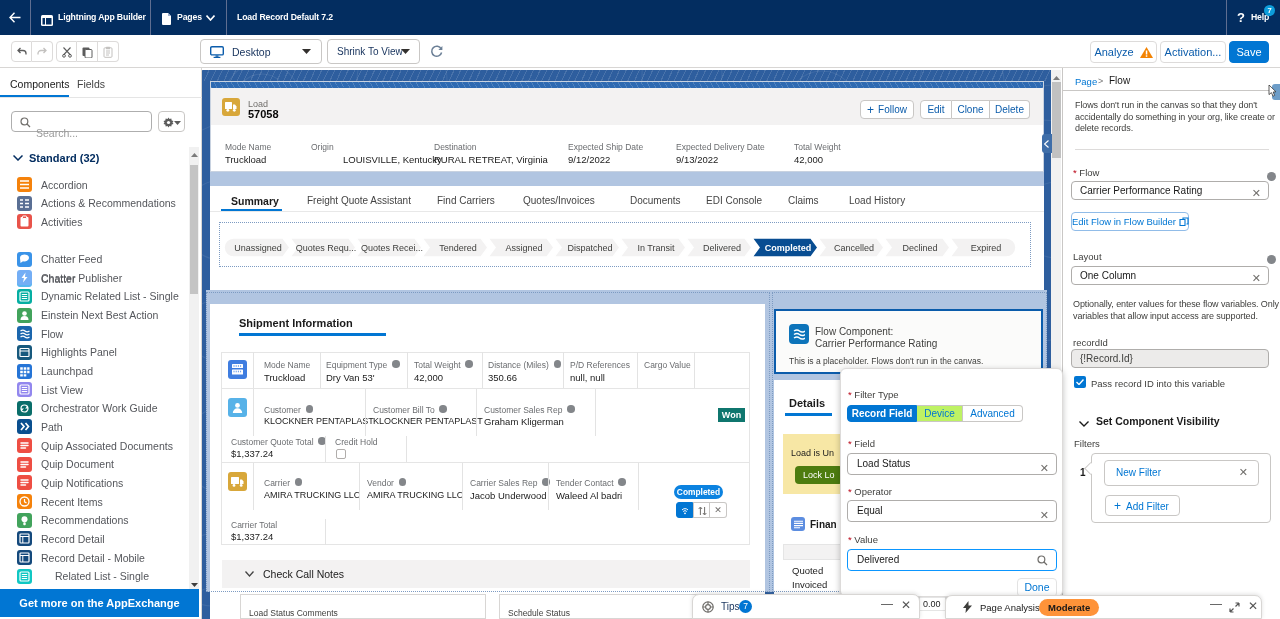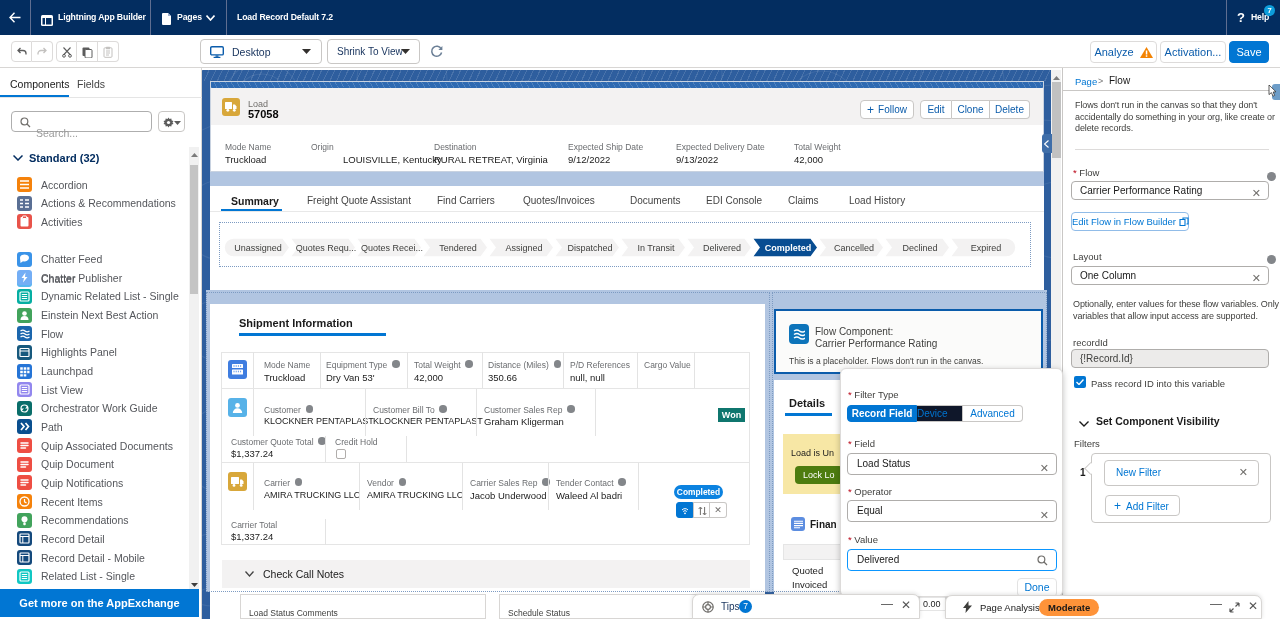--- a/index.html
+++ b/index.html
@@ -315,21 +315,21 @@
             </svg></div>
           <span class="lptxt">Record Detail</span>
         </div>
         <div class="lpitem" style="top:481.5px;">
           <div class="lpicon" style="background:#14497c"><svg width="15" height="15" viewBox="0 0 15 15">
               <rect x="3" y="3" width="9" height="9" rx="0.8" fill="none" stroke="#fff" stroke-width="1.2"></rect>
               <path d="M3 5.5 h9 M5.8 5.5 v6.5" stroke="#fff"></path>
             </svg></div>
           <span class="lptxt">Record Detail - Mobile</span>
         </div>
-        <div class="lpitem" style="top:500.15px;">
+        <div class="lpitem" style="top:500.15px;gap:14px;">
           <div class="lpicon" style="background:#10c7c3"><svg width="15" height="15" viewBox="0 0 15 15">
               <rect x="3" y="3" width="9" height="9" rx="1" fill="none" stroke="#fff" stroke-width="1.2"></rect>
               <path d="M4.8 5.5 h5.4 M4.8 7.5 h5.4 M4.8 9.5 h5.4" stroke="#fff" stroke-width="1"></path>
             </svg></div>
           <span class="lptxt">Related List - Single</span>
         </div>
       </div>
 
   <div class="abs" style="left:189px;top:79px;width:10px;height:442px;background:#f1f1f1;">
     <div class="abs" style="left:0;top:0;width:10px;height:12px;background:#f1f1f1;"><svg width="7" height="4" viewBox="0 0 7 4" style="margin:4px 1.5px;">
@@ -646,21 +646,21 @@
     <span style="position:absolute;left:20px;top:5px;font-size:10px;color:#0176d3;">Add Filter</span>
   </div>
 
   <div class="abs" style="left:23px;top:396px;width:9px;height:9px;background:#fff;border-left:1px solid #c9c7c5;border-bottom:1px solid #c9c7c5;transform:rotate(45deg);"></div>
 </div>
 
 <div id="popover">
   <div class="po-label" style="left:7px;top:20px;"><span class="red">*</span> Filter Type</div>
   <div class="abs" style="left:6px;top:36px;height:17px;display:flex;">
     <div style="width:70px;background:#0176d3;border:1px solid #0176d3;border-radius:4px 0 0 4px;color:#fff;font-size:10px;font-weight:bold;text-align:center;line-height:15px;">Record Field</div>
-    <div style="width:46px;background:#0f172a;border:1px solid #c9c7c5;border-left:none;color:#0176d3;font-size:10px;text-align:left;line-height:15px;">Device</div>
+    <div style="width:46px;background:#bef264;border:1px solid #c9c7c5;border-left:none;color:#0176d3;font-size:10px;text-align:center;line-height:15px;">Device</div>
     <div style="width:60px;background:#fff;border:1px solid #c9c7c5;border-left:none;border-radius:0 4px 4px 0;color:#0176d3;font-size:10px;text-align:center;line-height:15px;">Advanced</div>
   </div>
   <div class="po-label" style="left:7px;top:69px;"><span class="red">*</span> Field</div>
   <div class="po-input" style="top:84px;">Load Status<span class="xmark" style="top:4px;">✕</span></div>
   <div class="po-label" style="left:7px;top:117px;"><span class="red">*</span> Operator</div>
   <div class="po-input" style="top:131px;">Equal<span class="xmark" style="top:4px;">✕</span></div>
   <div class="po-label" style="left:7px;top:165px;"><span class="red">*</span> Value</div>
   <div class="po-input" style="top:180px;border:1.5px solid #0b96ff;">Delivered
     <svg style="position:absolute;right:8px;top:5px;" width="11" height="11" viewBox="0 0 11 11">
           <circle cx="4.4" cy="4.4" r="3.4" stroke="#706e6b" stroke-width="1.2" fill="none"></circle>

